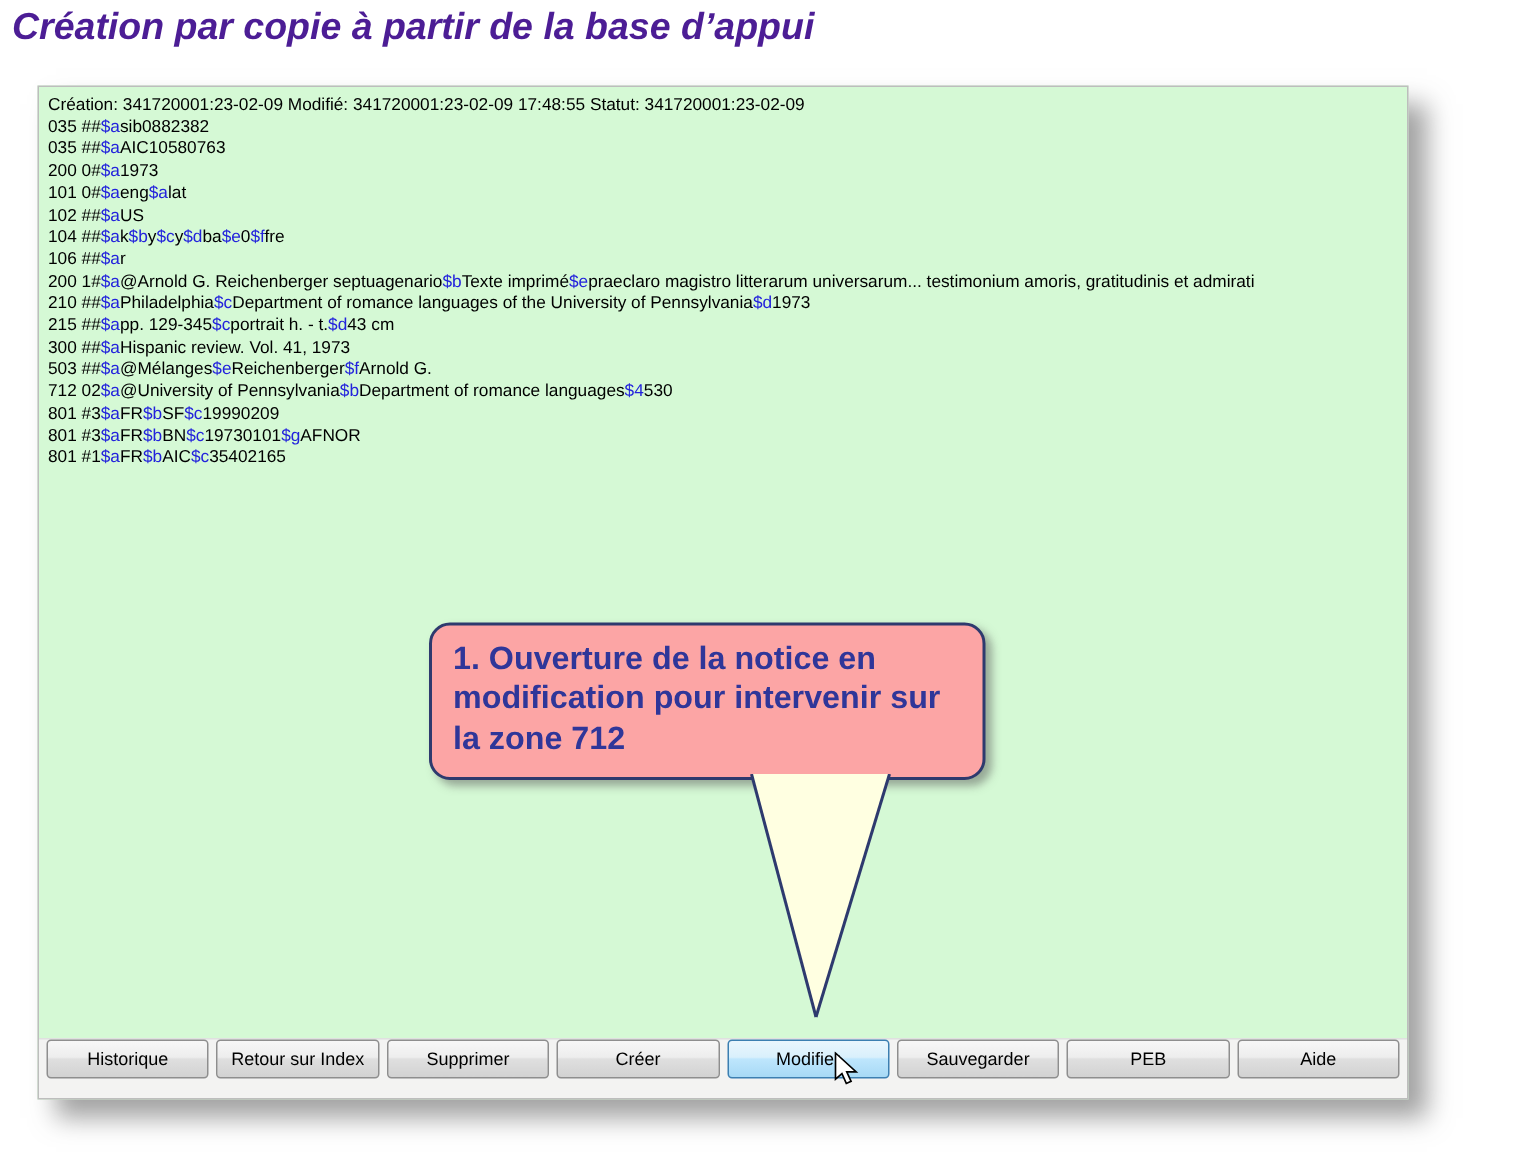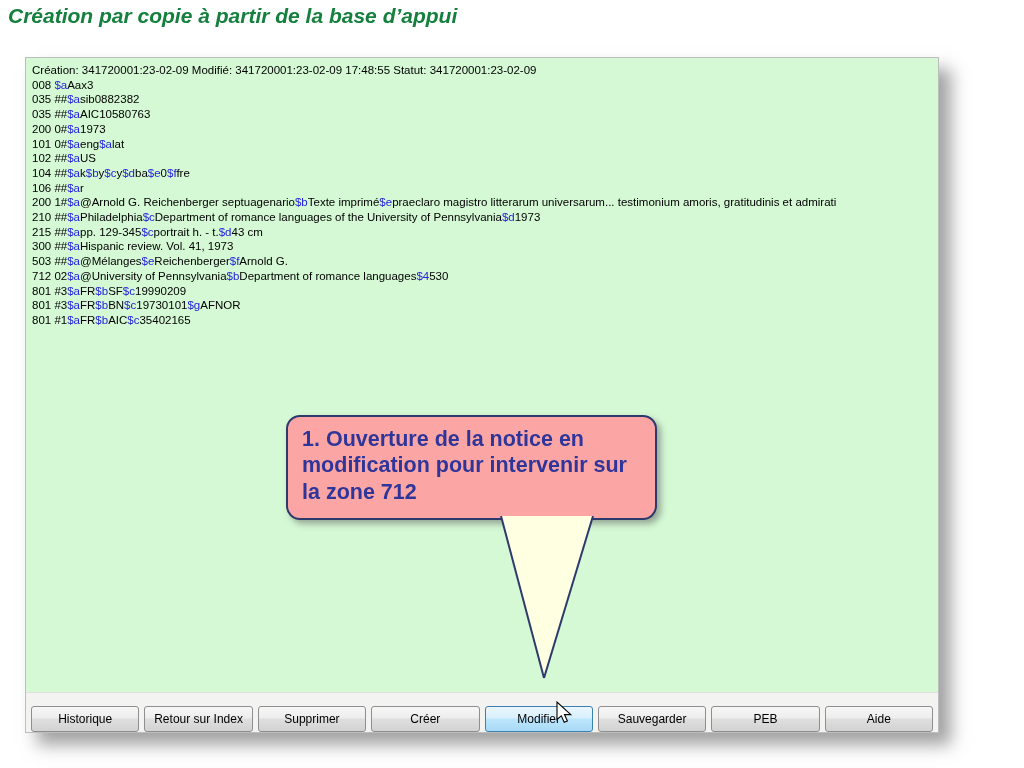--- a/index.html
+++ b/index.html
@@ -1,37 +1,36 @@
 <!DOCTYPE html>
 <html><head>
 <meta charset="utf-8">
 <style>
   html,body{margin:0;padding:0;}
   body{width:1024px;height:768px;background:#ffffff;font-family:"Liberation Sans",sans-serif;position:relative;overflow:hidden;}
-  .page-title{position:absolute;left:8px;top:4px;margin:0;font-size:21px;font-weight:bold;font-style:italic;color:#15803d;white-space:nowrap;}
+  .page-title{position:absolute;left:8px;top:4px;margin:0;font-size:25px;font-weight:bold;font-style:italic;color:#4c1d95;white-space:nowrap;}
   .shot{position:absolute;left:25px;top:57px;width:914px;height:676px;box-sizing:border-box;border:1px solid #bdbdbd;background:#D5F9D5;box-shadow:12px 12px 16px rgba(85,85,85,0.55);display:flex;flex-direction:column;gap:21px;}
   .record{flex:1 1 auto;overflow:hidden;padding:5px 0 0 6px;font-size:11.5px;line-height:14.7px;color:#000;}
   .rline{white-space:pre;}
   .sub{color:#2323DC;}
-  .toolbar{flex:0 0 40px;height:40px;background:#f3f3f2;border-top:1px solid #e0e0e0;display:flex;align-items:flex-end;gap:5px;padding:0 5px;box-sizing:border-box;margin-top:16px;}
+  .toolbar{flex:0 0 40px;height:40px;background:#f3f3f2;border-top:1px solid #e0e0e0;display:flex;align-items:flex-start;gap:5px;padding:0 5px;box-sizing:border-box;margin-top:16px;}
   .tbtn{flex:1 1 0;height:26px;font-family:"Liberation Sans",sans-serif;font-size:12px;color:#000;background:linear-gradient(to bottom,#f7f7f7,#ededed 45%,#dfdfdf 50%,#d2d2d2);border:1px solid #8e8e8e;border-radius:3px;padding:0;cursor:pointer;}
   .tbtn.hl{background:linear-gradient(to bottom,#eaf6fd,#d9f0fc 45%,#bee6fd 50%,#a7d9f5);border-color:#3c7fb1;}
   .callout{position:absolute;left:286px;top:415px;width:371px;height:105px;box-sizing:border-box;background:#fca5a5;border:2px solid #2E3A6E;border-radius:14px;box-shadow:4px 4px 6px rgba(90,90,90,0.5);padding:9px 12px 9px 14px;font-size:21.5px;font-weight:bold;color:#2F3699;line-height:1.23;z-index:4;}
   .tail{position:absolute;left:498px;top:516px;z-index:5;}
   .cursor{position:absolute;left:556px;top:701px;z-index:10;}
 </style>
 </head>
 <body>
 
 <h1 class="page-title">Création par copie à partir de la base d’appui</h1>
 
 <div class="shot">
   <div class="record" id="record">
       <div class="rline"><span>Création: 341720001:23-02-09 Modifié: 341720001:23-02-09 17:48:55 Statut: 341720001:23-02-09</span></div>
-      <div class="rline"><span>008 </span><span class="sub">$a</span><span>Aax3</span></div>
       <div class="rline"><span>035 ##</span><span class="sub">$a</span><span>sib0882382</span></div>
       <div class="rline"><span>035 ##</span><span class="sub">$a</span><span>AIC10580763</span></div>
       <div class="rline"><span>200 0#</span><span class="sub">$a</span><span>1973</span></div>
       <div class="rline"><span>101 0#</span><span class="sub">$a</span><span>eng</span><span class="sub">$a</span><span>lat</span></div>
       <div class="rline"><span>102 ##</span><span class="sub">$a</span><span>US</span></div>
       <div class="rline"><span>104 ##</span><span class="sub">$a</span><span>k</span><span class="sub">$b</span><span>y</span><span class="sub">$c</span><span>y</span><span class="sub">$d</span><span>ba</span><span class="sub">$e</span><span>0</span><span class="sub">$f</span><span>fre</span></div>
       <div class="rline"><span>106 ##</span><span class="sub">$a</span><span>r</span></div>
       <div class="rline"><span>200 1#</span><span class="sub">$a</span><span>@Arnold G. Reichenberger septuagenario</span><span class="sub">$b</span><span>Texte imprimé</span><span class="sub">$e</span><span>praeclaro magistro litterarum universarum... testimonium amoris, gratitudinis et admirati</span></div>
       <div class="rline"><span>210 ##</span><span class="sub">$a</span><span>Philadelphia</span><span class="sub">$c</span><span>Department of romance languages of the University of Pennsylvania</span><span class="sub">$d</span><span>1973</span></div>
       <div class="rline"><span>215 ##</span><span class="sub">$a</span><span>pp. 129-345</span><span class="sub">$c</span><span>portrait h. - t.</span><span class="sub">$d</span><span>43 cm</span></div>

